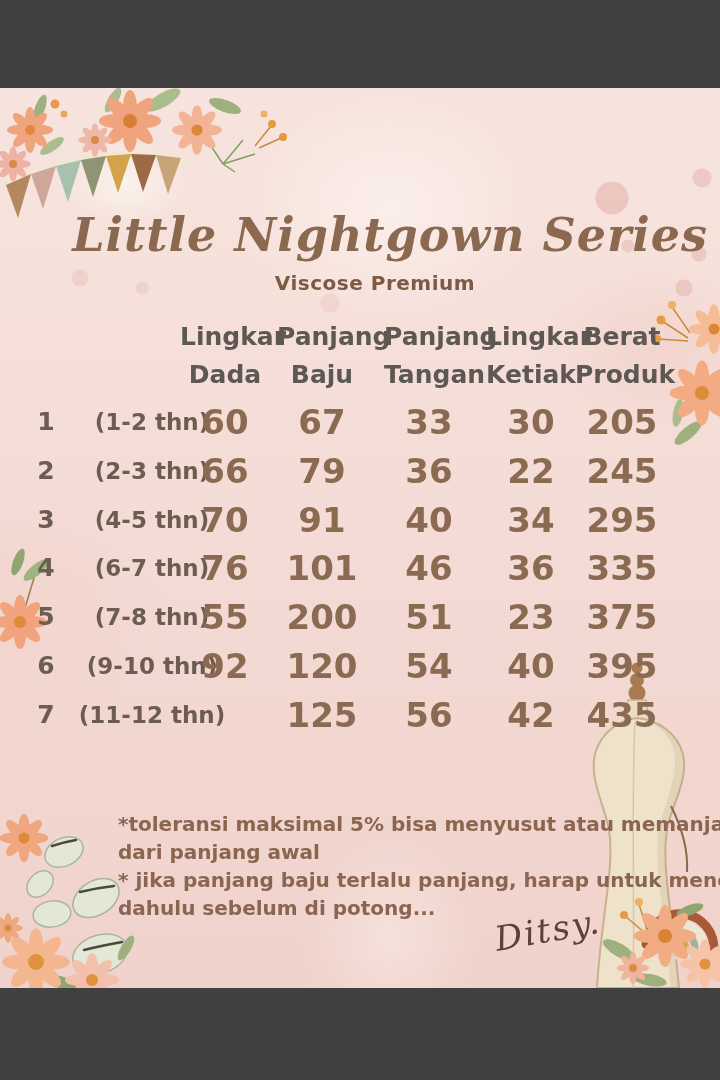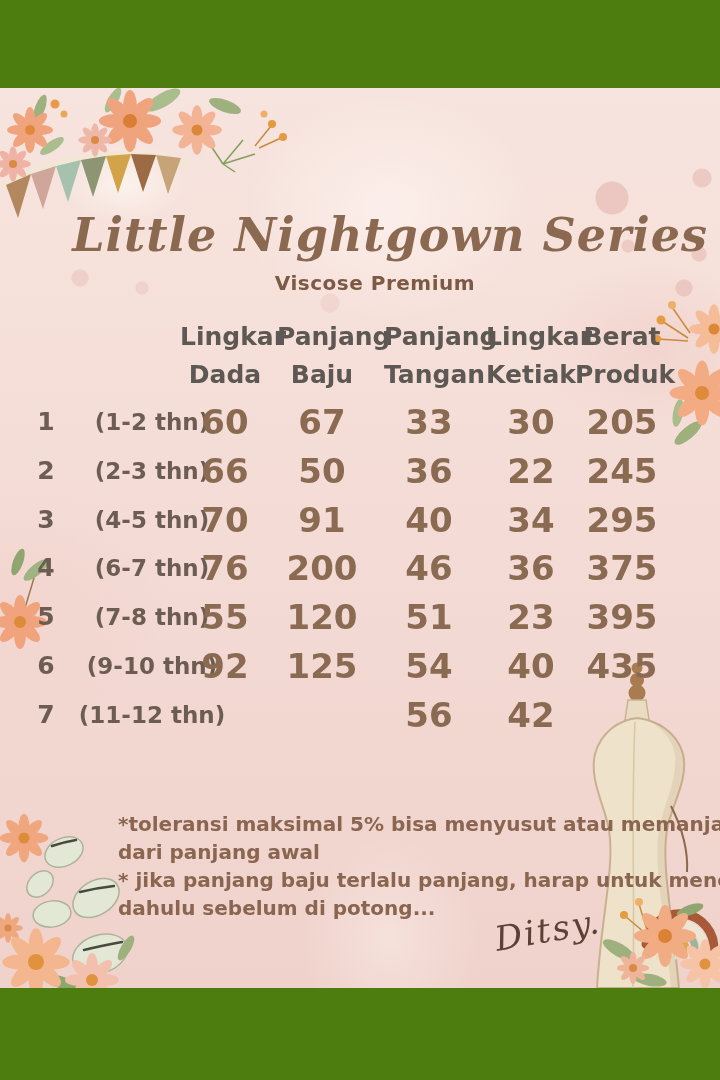--- a/index.html
+++ b/index.html
@@ -1,17 +1,17 @@
 <!DOCTYPE html>
 <html><head>
 <meta charset="utf-8">
 <style>
   html,body{margin:0;padding:0;width:720px;height:1080px;background:#ffffff;overflow:hidden;
     font-family:"DejaVu Sans",sans-serif;}
-  .page{position:relative;width:720px;height:1080px;background:#4d7c0f;}
+  .page{position:relative;width:720px;height:1080px;background:#404040;}
   .poster{
     position:absolute;left:0;top:88px;width:720px;height:900px;overflow:hidden;
     background:
       radial-gradient(circle at 612px 110px, rgba(226,177,170,.55) 0 16px, rgba(226,177,170,0) 17px),
       radial-gradient(circle at 702px 90px, rgba(226,177,170,.50) 0 9px, rgba(226,177,170,0) 10px),
       radial-gradient(circle at 628px 158px, rgba(226,177,170,.45) 0 6px, rgba(226,177,170,0) 7px),
       radial-gradient(circle at 699px 166px, rgba(226,177,170,.50) 0 7px, rgba(226,177,170,0) 8px),
       radial-gradient(circle at 684px 200px, rgba(226,177,170,.50) 0 8px, rgba(226,177,170,0) 9px),
       radial-gradient(circle at 80px 190px, rgba(228,182,176,.40) 0 8px, rgba(228,182,176,0) 9px),
       radial-gradient(circle at 142px 200px, rgba(228,182,176,.35) 0 6px, rgba(228,182,176,0) 7px),
@@ -276,22 +276,23 @@
       <div class="tcol c-dada">
           <div class="cell">60</div>
           <div class="cell">66</div>
           <div class="cell">70</div>
           <div class="cell">76</div>
           <div class="cell">55</div>
           <div class="cell">92</div>
         </div>
       <div class="tcol c-baju">
           <div class="cell">67</div>
-          <div class="cell">50</div>
+          <div class="cell">79</div>
           <div class="cell">91</div>
+          <div class="cell">101</div>
           <div class="cell">200</div>
           <div class="cell">120</div>
           <div class="cell">125</div>
         </div>
       <div class="tcol c-tangan">
           <div class="cell">33</div>
           <div class="cell">36</div>
           <div class="cell">40</div>
           <div class="cell">46</div>
           <div class="cell">51</div>
@@ -304,20 +305,21 @@
           <div class="cell">34</div>
           <div class="cell">36</div>
           <div class="cell">23</div>
           <div class="cell">40</div>
           <div class="cell">42</div>
         </div>
       <div class="tcol c-berat">
           <div class="cell">205</div>
           <div class="cell">245</div>
           <div class="cell">295</div>
+          <div class="cell">335</div>
           <div class="cell">375</div>
           <div class="cell">395</div>
           <div class="cell">435</div>
         </div>
     </div>
 
     <div class="txt notes">
       <div>*toleransi  maksimal 5% bisa menyusut atau memanjang</div>
       <div>dari panjang awal</div>
       <div>* jika panjang baju terlalu panjang, harap  untuk mencuci terlebih</div>

